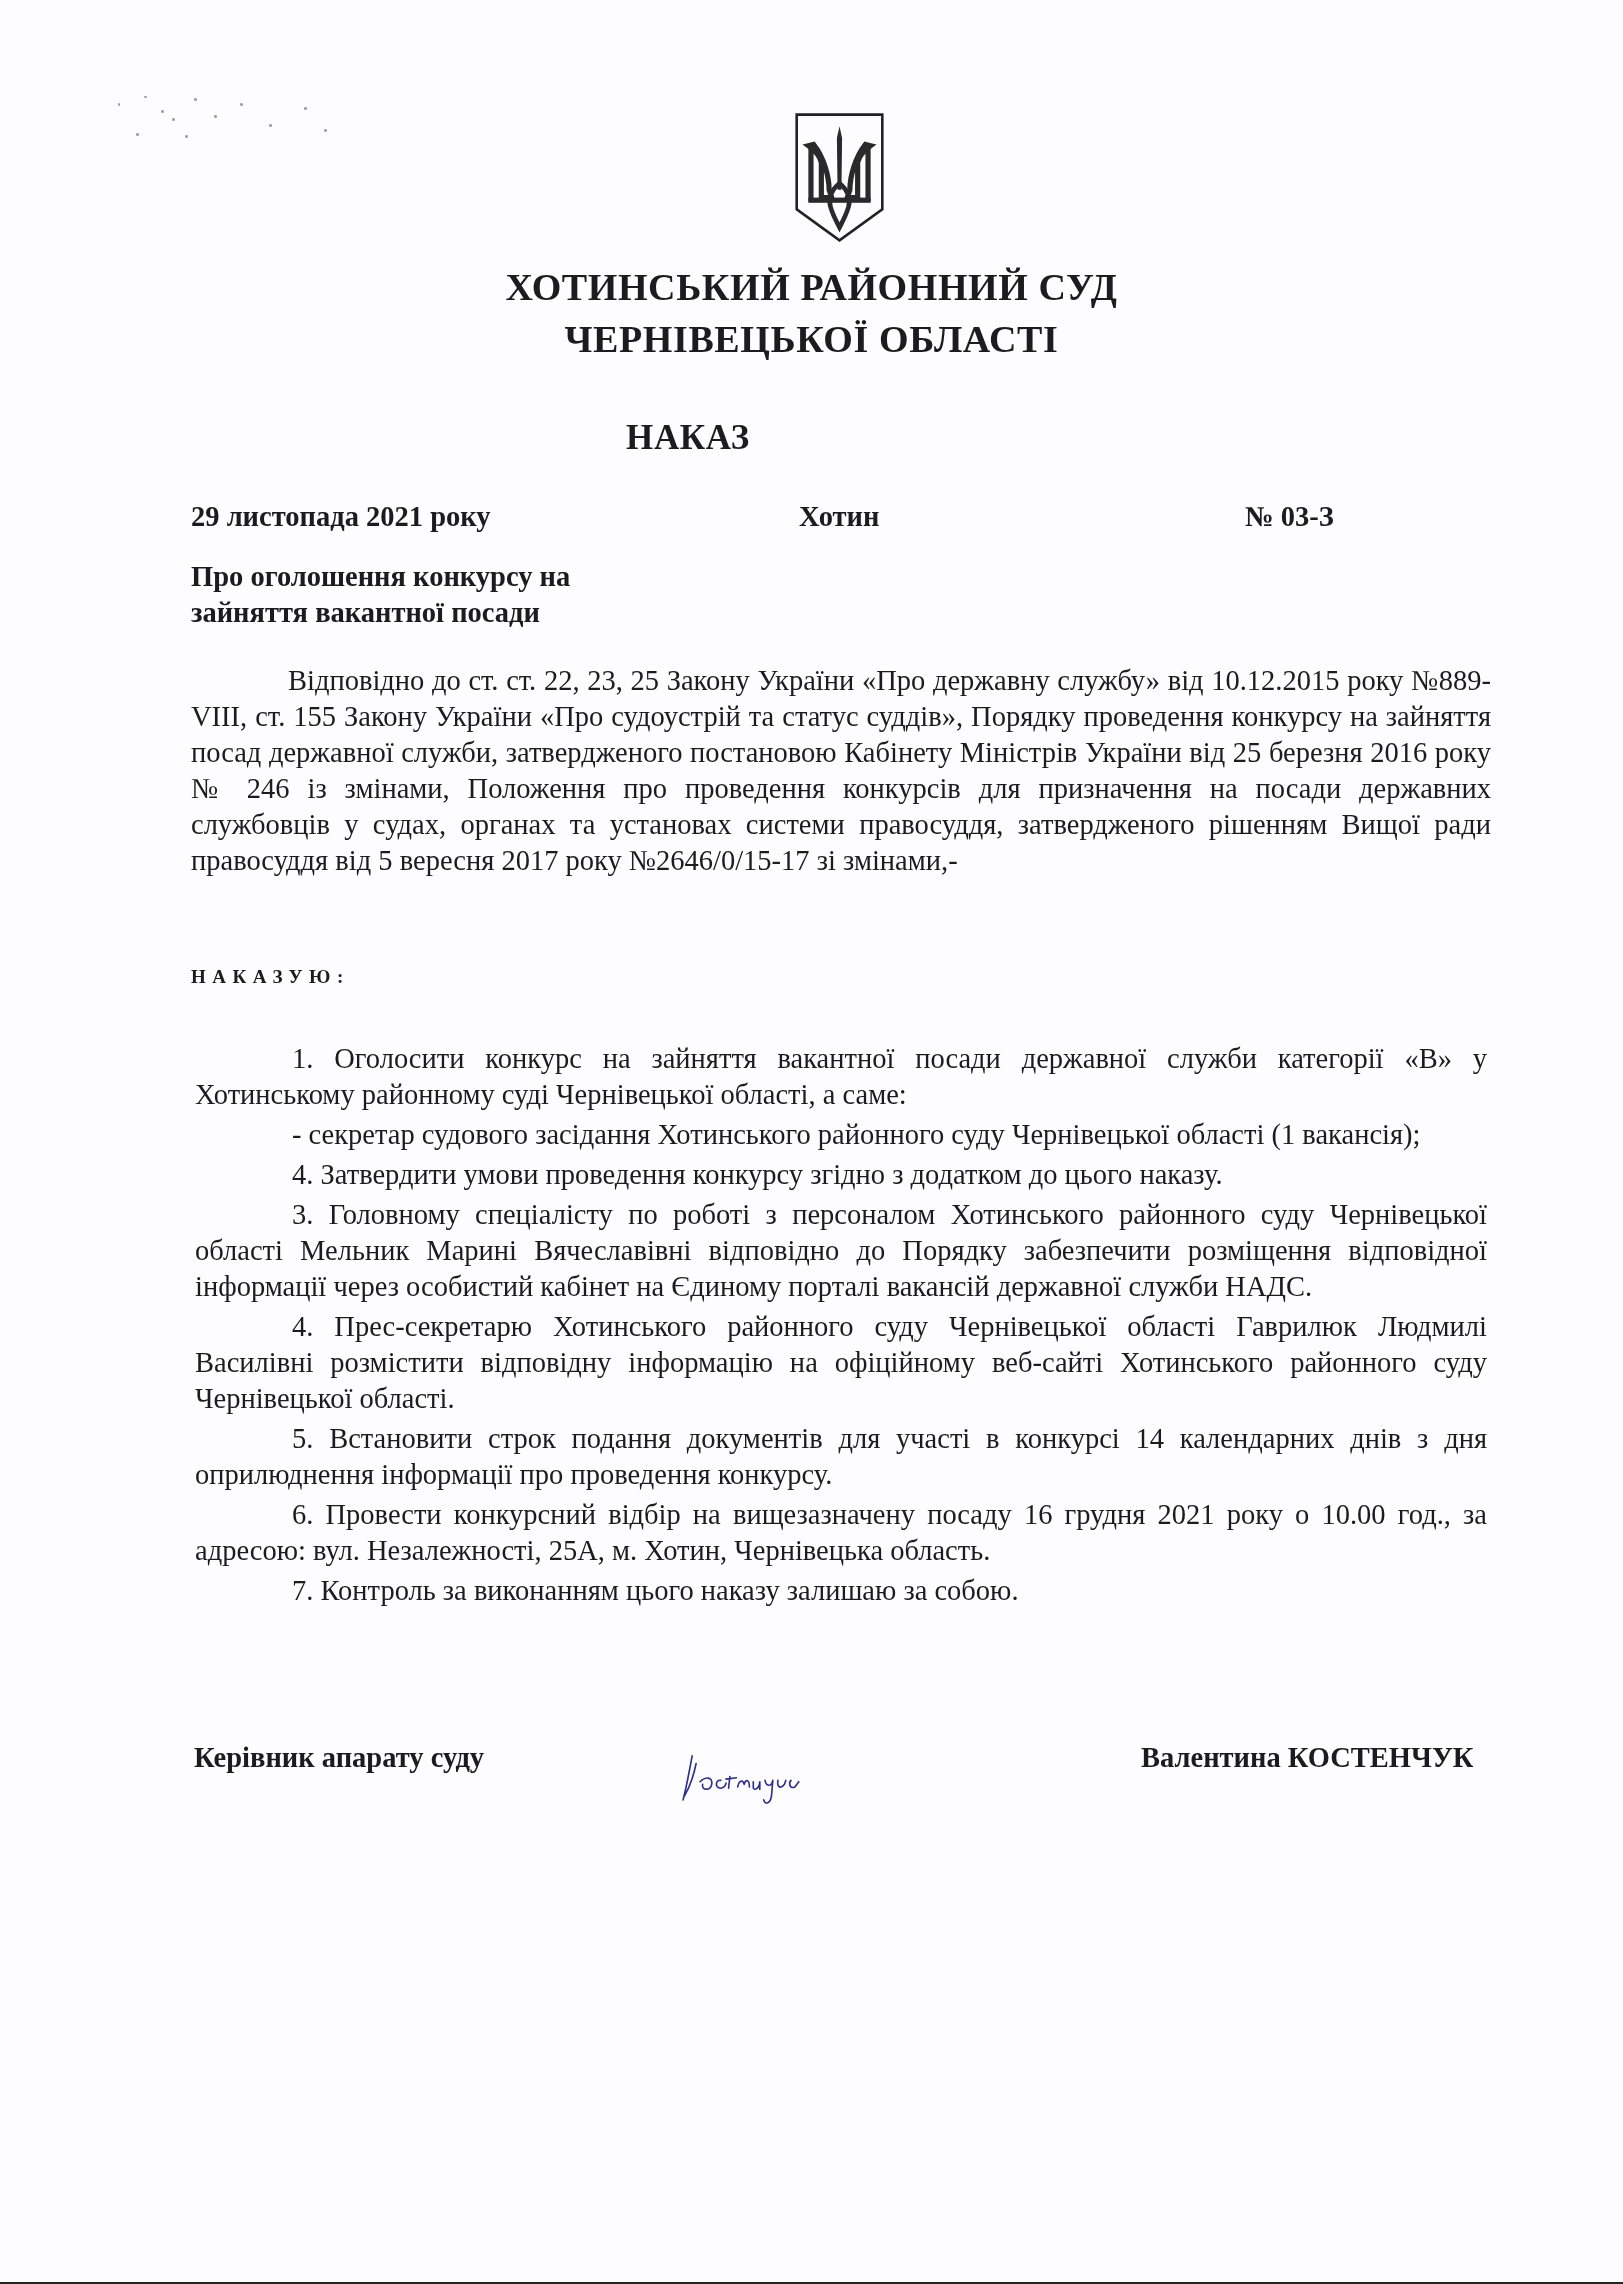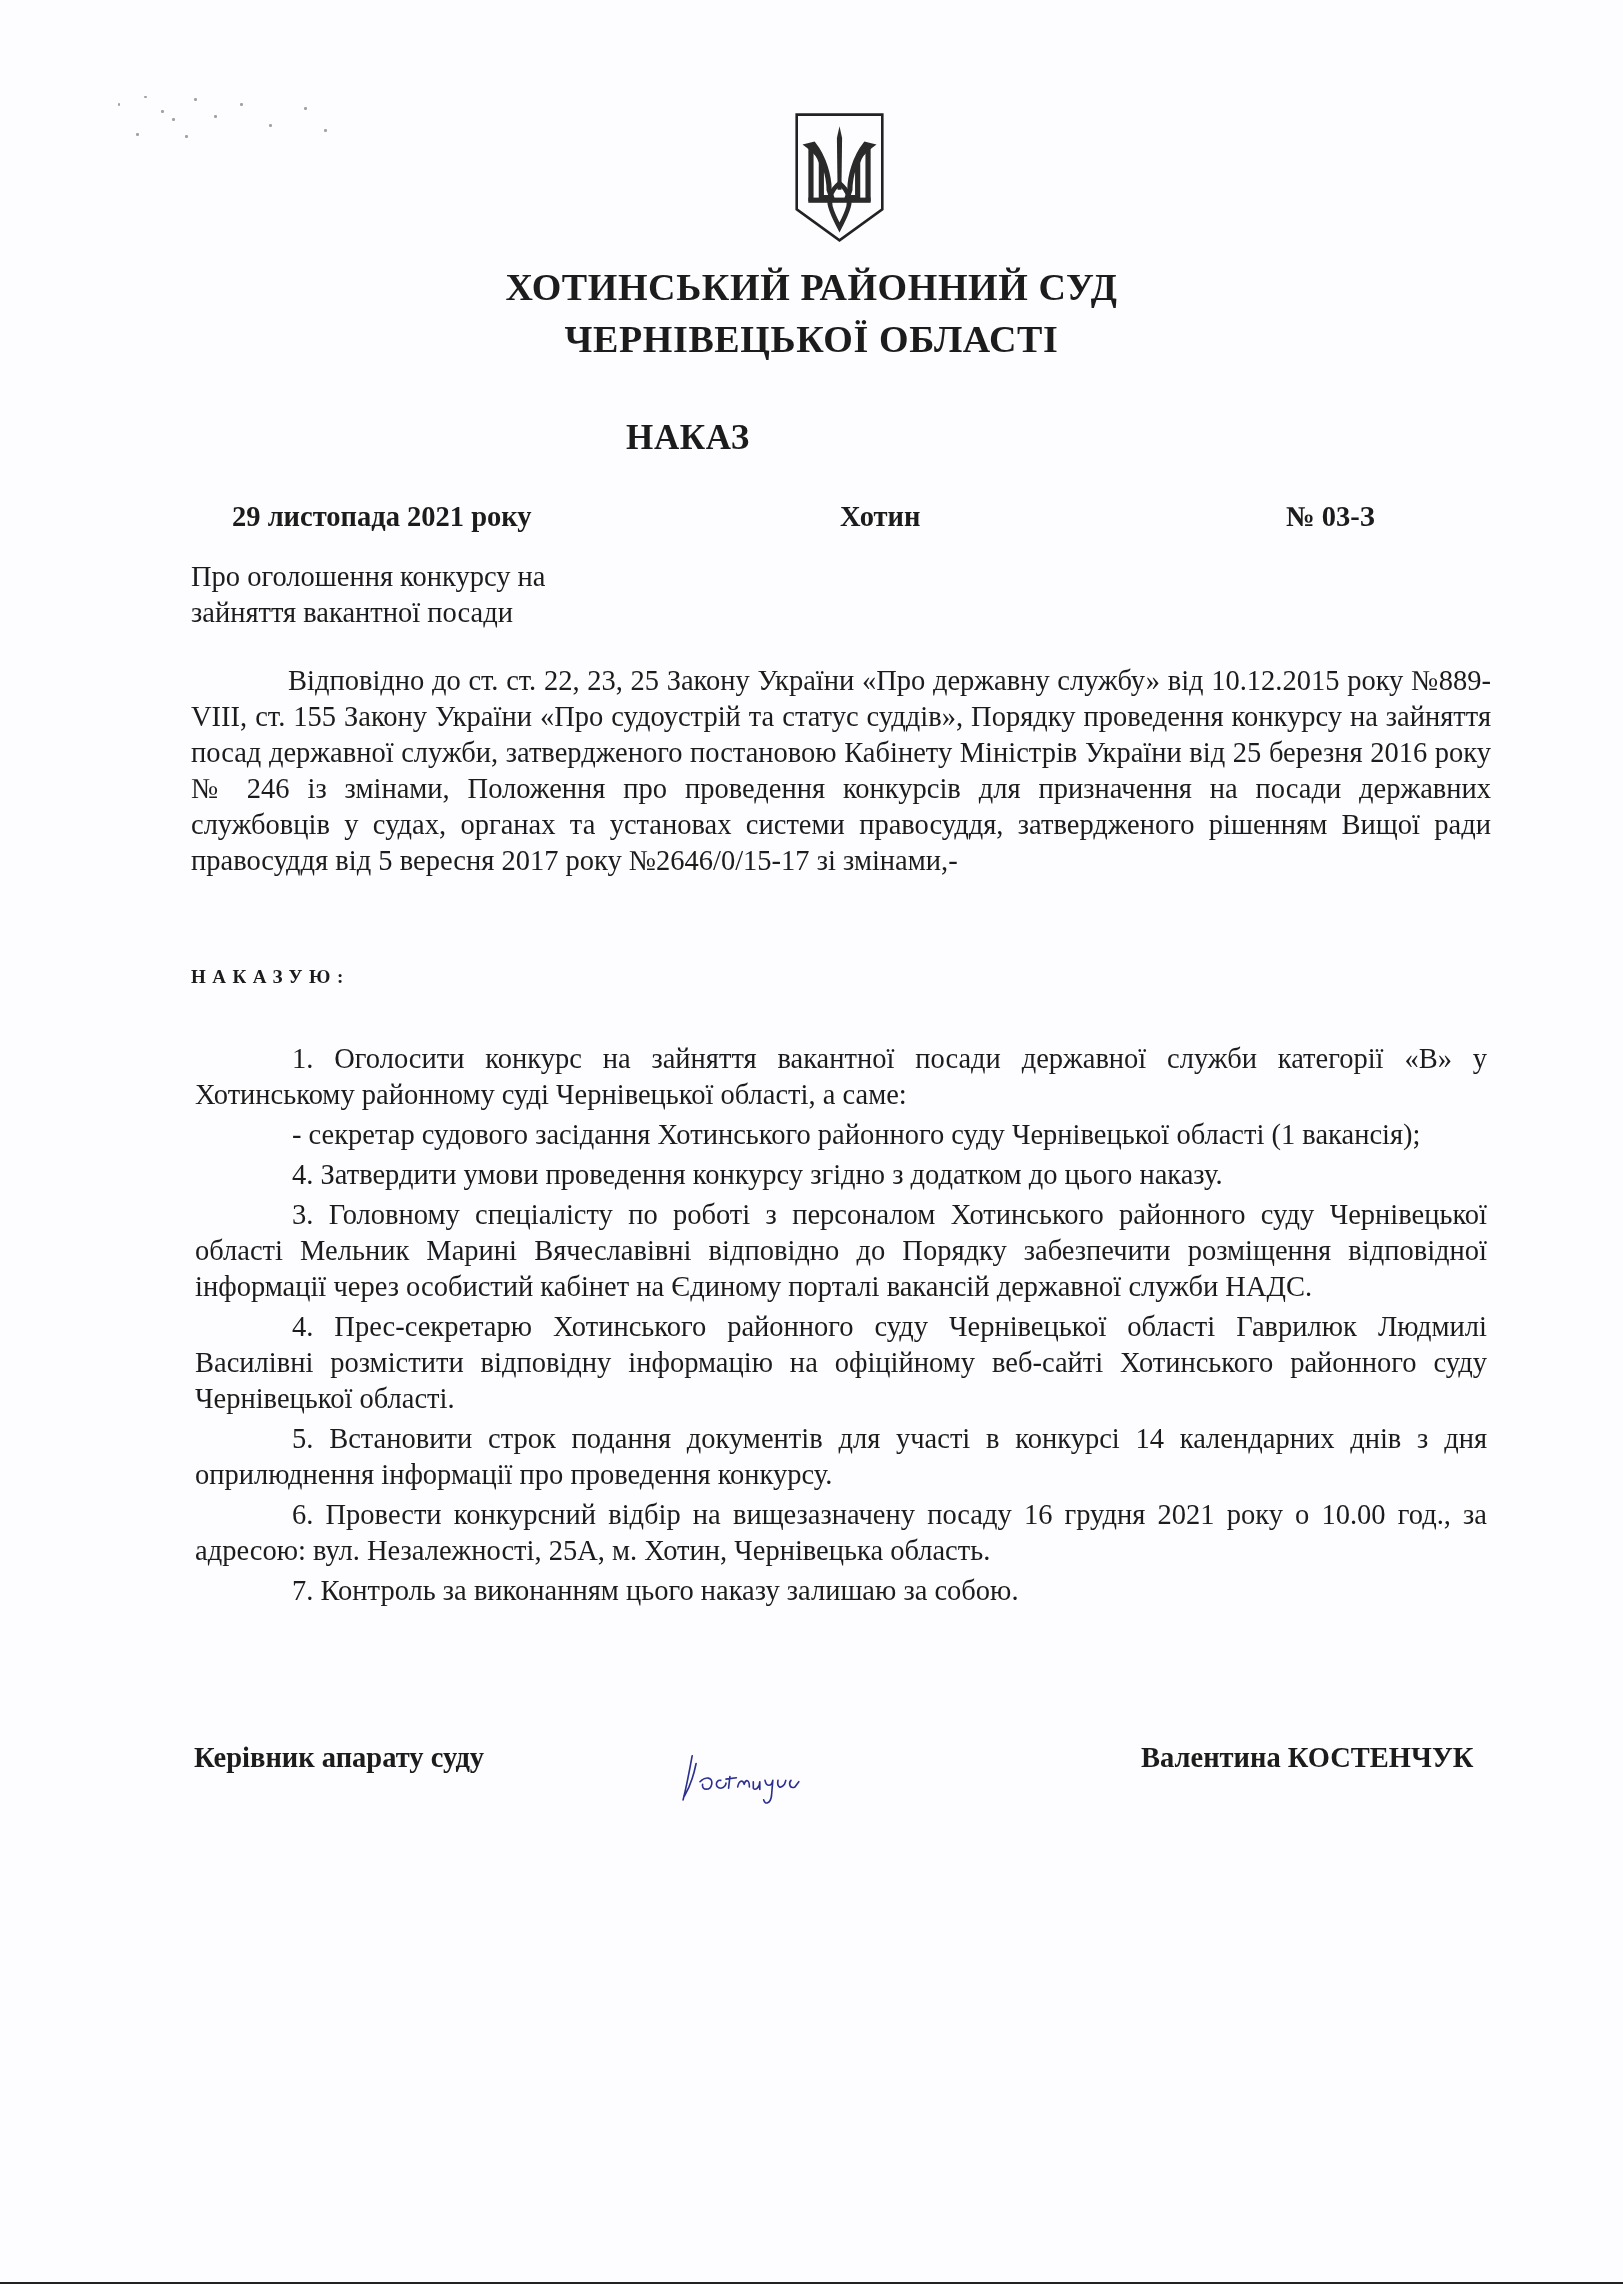--- a/index.html
+++ b/index.html
@@ -16,26 +16,26 @@
 
   .coat { position: absolute; left: 794px; top: 112px; width: 91px; height: 131px; }
 
   .org { position: absolute; left: 0; width: 1623px; text-align: center; font-weight: bold;
          font-size: 38px; letter-spacing: 0.6px; line-height: 1; }
   .org.l1 { top: 268px; }
   .org.l2 { top: 320px; }
   .title { position: absolute; left: 0; width: 1376px; text-align: center; font-weight: bold;
            font-size: 35px; top: 418px; letter-spacing: 0.6px; }
 
-  .meta { position: absolute; top: 501px; font-weight: bold; font-size: 28.5px; margin-left: 41px; }
+  .meta { position: absolute; top: 501px; font-weight: bold; font-size: 28.5px; }
   .meta.date { left: 191px; }
   .meta.city { left: 799px; }
   .meta.num { left: 1245px; }
 
-  .subject { position: absolute; left: 191px; top: 559px; font-weight: normal; font-size: 28.5px; line-height: 36px; }
+  .subject { position: absolute; left: 191px; top: 559px; font-weight: bold; font-size: 28.5px; line-height: 36px; }
 
   .body { position: absolute; left: 191px; width: 1300px; font-size: 28.5px; line-height: 36px; text-align: justify; }
   .preamble { top: 663px; text-indent: 97px; }
   .order-head { position: absolute; left: 191px; top: 966px; font-weight: bold; font-size: 19px; letter-spacing: 6.5px; }
   .items { top: 1037px; }
   .items p { margin: 4px; text-indent: 97px; }
 
   .sig-role { position: absolute; left: 194px; top: 1742px; font-weight: bold; font-size: 28.5px; }
   .sig-name { position: absolute; left: 1109px; top: 1742px; font-weight: bold; font-size: 28.5px; margin-left: 32px; }
   .signature { position: absolute; left: 674px; top: 1744px; width: 182px; height: 65px; }

